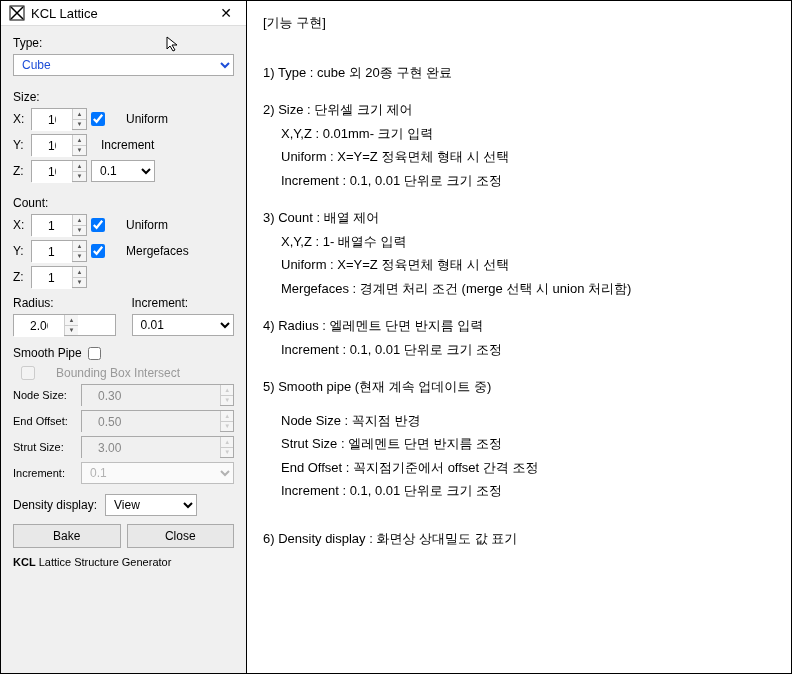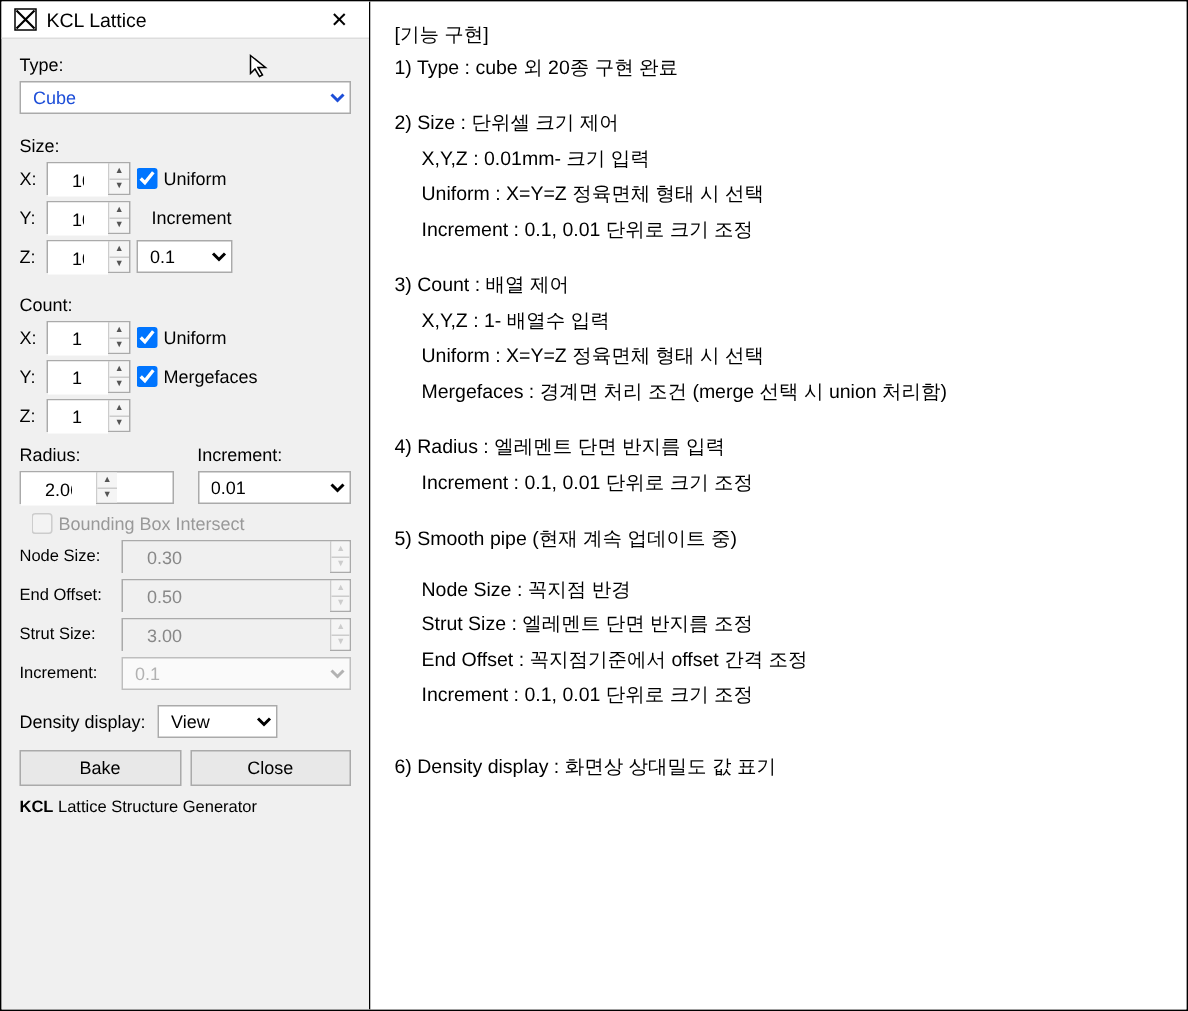--- a/index.html
+++ b/index.html
@@ -116,21 +116,21 @@
       cursor: pointer;
       color: #555;
     }
     .spinner .buttons .btn:first-child { border-bottom: 1px solid #ccc; }
     .spinner.disabled { background: #f0f0f0; }
     .spinner.disabled input { background: #f0f0f0; color: #888; }
     .spinner.disabled .buttons .btn { color: #ccc; }
     .checkbox-wrap {
       display: flex;
       align-items: center;
-      gap: 4px;
+      gap: 21px;
     }
     .checkbox-wrap input[type="checkbox"] {
       width: 14px;
       height: 14px;
     }
     .checkbox-wrap.disabled { color: #999; }
     .inc-select {
       width: 64px;
     }
     .radius-row {
@@ -154,21 +154,21 @@
     }
     .param-row .plabel { width: 64px; font-size: 11px; }
     .param-row .spinner { flex: 1; }
     .param-row .spinner input { width: 100%; }
     .density-row {
       display: flex;
       align-items: center;
       gap: 8px;
       margin-top: 10px;
     }
-    .density-row select { width: 80px; }
+    .density-row select { width: 92px; }
     .button-row {
       display: flex;
       gap: 6px;
       margin-top: 8px;
     }
     .button-row button {
       flex: 1;
       height: 24px;
       font-family: inherit;
       font-size: 12px;
@@ -184,21 +184,21 @@
     .footer .normal { font-weight: normal; }
     .doc {
       flex: 1;
       padding: 12px 16px;
       font-family: "Malgun Gothic", sans-serif;
       font-size: 13px;
       line-height: 1.5;
       background: #fff;
     }
     .doc p { margin-bottom: 4px; }
-    .doc .h { margin-bottom: 2px; }
+    .doc .h { margin-bottom: 30px; }
     .doc .sec { margin-top: 18px; }
     .doc .indent { padding-left: 18px; }
   </style>
 </head>
 <body>
 
 <div class="panel">
   <div class="titlebar">
     <span class="app-icon">
       <svg width="16" height="16" viewBox="0 0 16 16">
@@ -318,20 +318,24 @@
         </div>
       </div>
       <div class="col">
         <span class="label">Increment:</span>
         <select style="width:100%">
           <option>0.01</option>
         </select>
       </div>
     </div>
 
+    <div class="smooth-row">
+      <span>Smooth Pipe</span>
+      <input type="checkbox" style="">
+    </div>
 
     <div class="checkbox-wrap disabled" style="margin-top:6px;margin-left:8px">
       <input type="checkbox" disabled="" style="">
       <span>Bounding Box Intersect</span>
     </div>
 
     <div class="param-row">
       <span class="plabel">Node Size:</span>
       <div class="spinner disabled">
         <input type="text" disabled="" value="0.30" style="">

